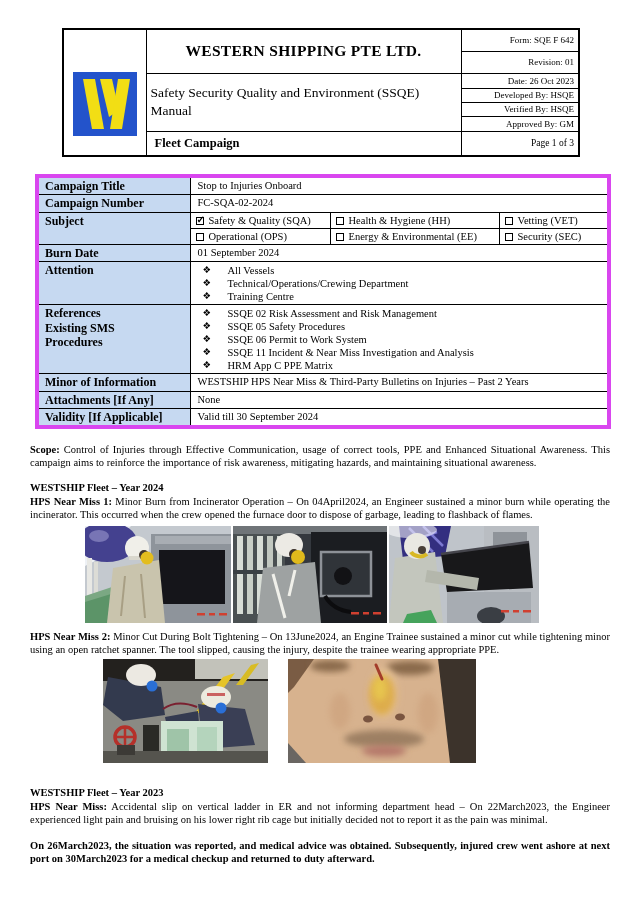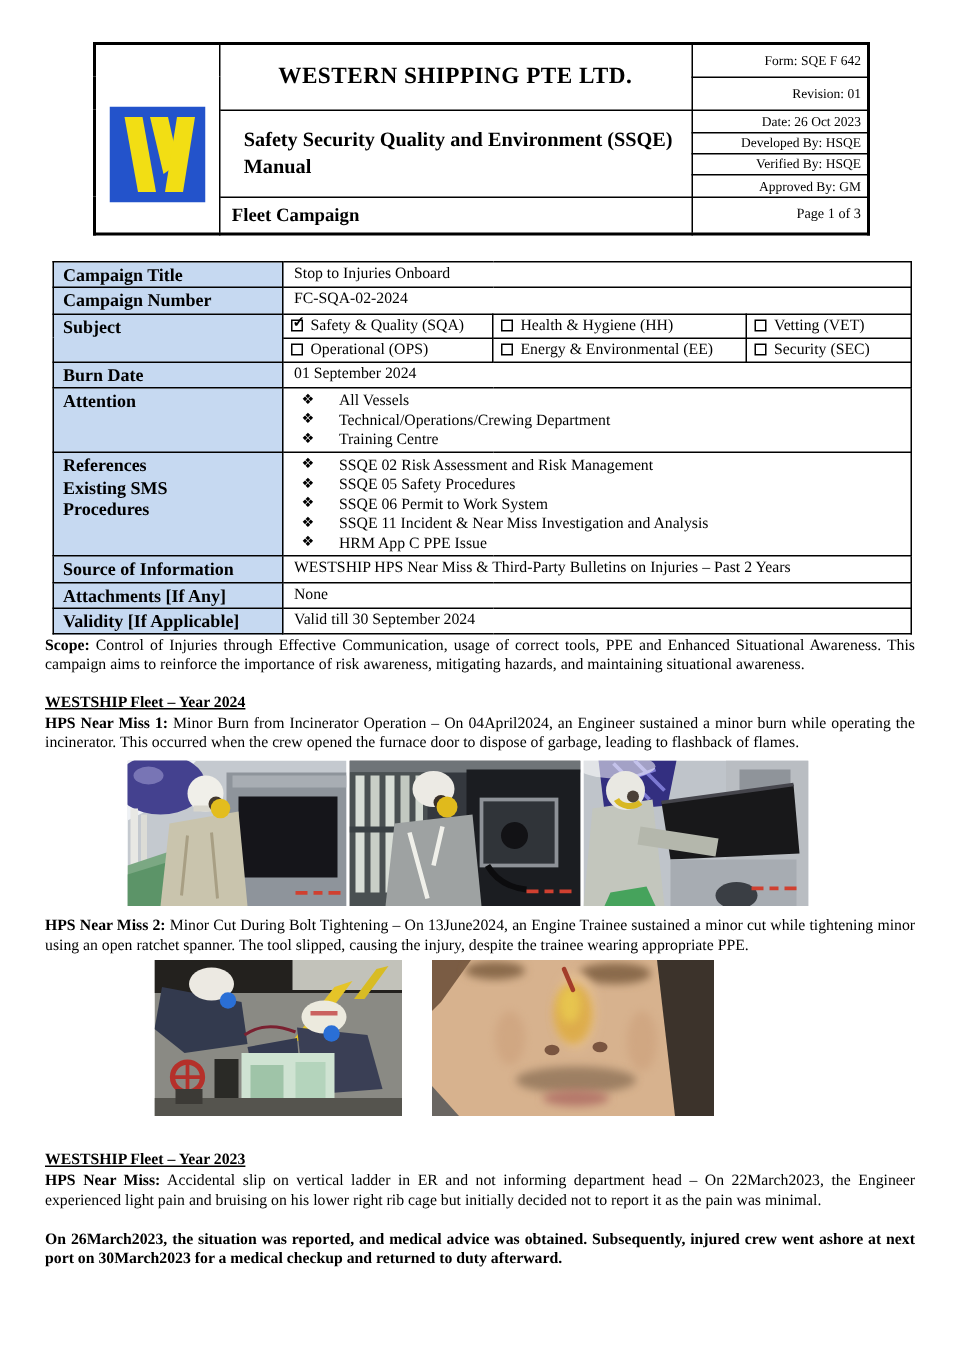--- a/index.html
+++ b/index.html
@@ -11,31 +11,31 @@
 
   
   table.hdr {
     margin:28px 0 0 62px; width:516px;
     border-collapse:collapse; table-layout:fixed;
     border:2px solid #000;
   }
   table.hdr td { border:1.5px solid #000; vertical-align:middle; }
   td.logo-cell { width:83px; text-align:center; vertical-align:top; padding-top:26px; }
   td.company  { width:315px; text-align:center; font-weight:bold; font-size:15.5px; letter-spacing:.3px; }
-  td.manual   { font-weight:bold; font-size:13.5px; padding-left:16px; line-height:1.35; }
+  td.manual   { font-weight:normal; font-size:13.5px; padding-left:4px; line-height:1.35; }
   td.fleet    { font-weight:bold; font-size:12.5px; padding-left:8px; height:25px; }
   td.meta     { width:118px; font-size:9px; text-align:right; padding-right:4px; white-space:nowrap; }
   td.meta.pg  { font-size:9.5px; }
   .logo-svg   { display:inline-block; }
 
   
   table.camp {
     margin:17px 0 0 35px; width:572px;
     border-collapse:collapse; table-layout:fixed;
-    border:1px solid #d946ef;
+    border:4px solid #d946ef;
   }
   table.camp td { border:1.5px solid #000; vertical-align:top; }
   td.lbl {
     background:#c6d9f1; font-weight:bold; font-size:12px;
     padding:1px 3px 1px 6px; line-height:1.2;
   }
   td.lbl.multiline { white-space:pre-line; }
   td.val { font-size:10.5px; padding:2px 4px 1px 7px; line-height:1.2; }
   td.opt { font-size:10.5px; padding:2px 2px 1px 5px; white-space:nowrap; }
 
@@ -49,24 +49,24 @@
   }
 
   .bullet-row { display:flex; align-items:flex-start; line-height:13px; }
   .bullet-glyph { margin-left:12px; width:11px; font-size:9.5px; flex:none; }
   .bullet-text { margin-left:14px; font-size:10.5px; }
 
   
   .para {
     margin:0 30px 0 30px; font-size:10.5px; line-height:13px; text-align:justify;
   }
-  .scope { margin-top:1px; }
+  .scope { margin-top:14px; }
   .sec-heading {
     margin:12px 30px 0 30px; font-size:10.5px; font-weight:bold;
-    text-decoration:underline; line-height:13px;
+    line-height:13px;
   }
   .sec-heading.y2023 { margin-top:23px; }
   .p-top4 { margin-top:1px; }
   .p-top7 { margin-top:7px; }
   .p-top13 { margin-top:13px;font-weight:bold; }
 
   
   .photos-2024 { margin:5px 0 0 85px; display:flex; gap:2px; }
   .photos-2023 { margin:3px 0 0 103px; display:flex; gap:20px; }
   .photo { display:block; }
@@ -195,26 +195,26 @@
       <div class="bullet-row">
             <span class="bullet-glyph">❖</span>
             <span class="bullet-text">SSQE 06 Permit to Work System</span>
           </div>
       <div class="bullet-row">
             <span class="bullet-glyph">❖</span>
             <span class="bullet-text">SSQE 11 Incident &amp; Near Miss Investigation and Analysis</span>
           </div>
       <div class="bullet-row">
             <span class="bullet-glyph">❖</span>
-            <span class="bullet-text">HRM App C PPE Issue</span>
-          </div>
-    </td>
-  </tr>
-  <tr style="height:16px">
-    <td class="lbl">Source of Information</td>
+            <span class="bullet-text">HRM App C PPE Matrix</span>
+          </div>
+    </td>
+  </tr>
+  <tr style="height:16px">
+    <td class="lbl">Minor of Information</td>
     <td class="val" colspan="3">WESTSHIP HPS Near Miss &amp; Third-Party Bulletins on Injuries – Past 2 Years</td>
   </tr>
   <tr style="height:16px">
     <td class="lbl">Attachments [If Any]</td>
     <td class="val" colspan="3">None</td>
   </tr>
   <tr style="height:16px">
     <td class="lbl">Validity [If Applicable]</td>
     <td class="val" colspan="3">Valid till 30 September 2024</td>
   </tr>

